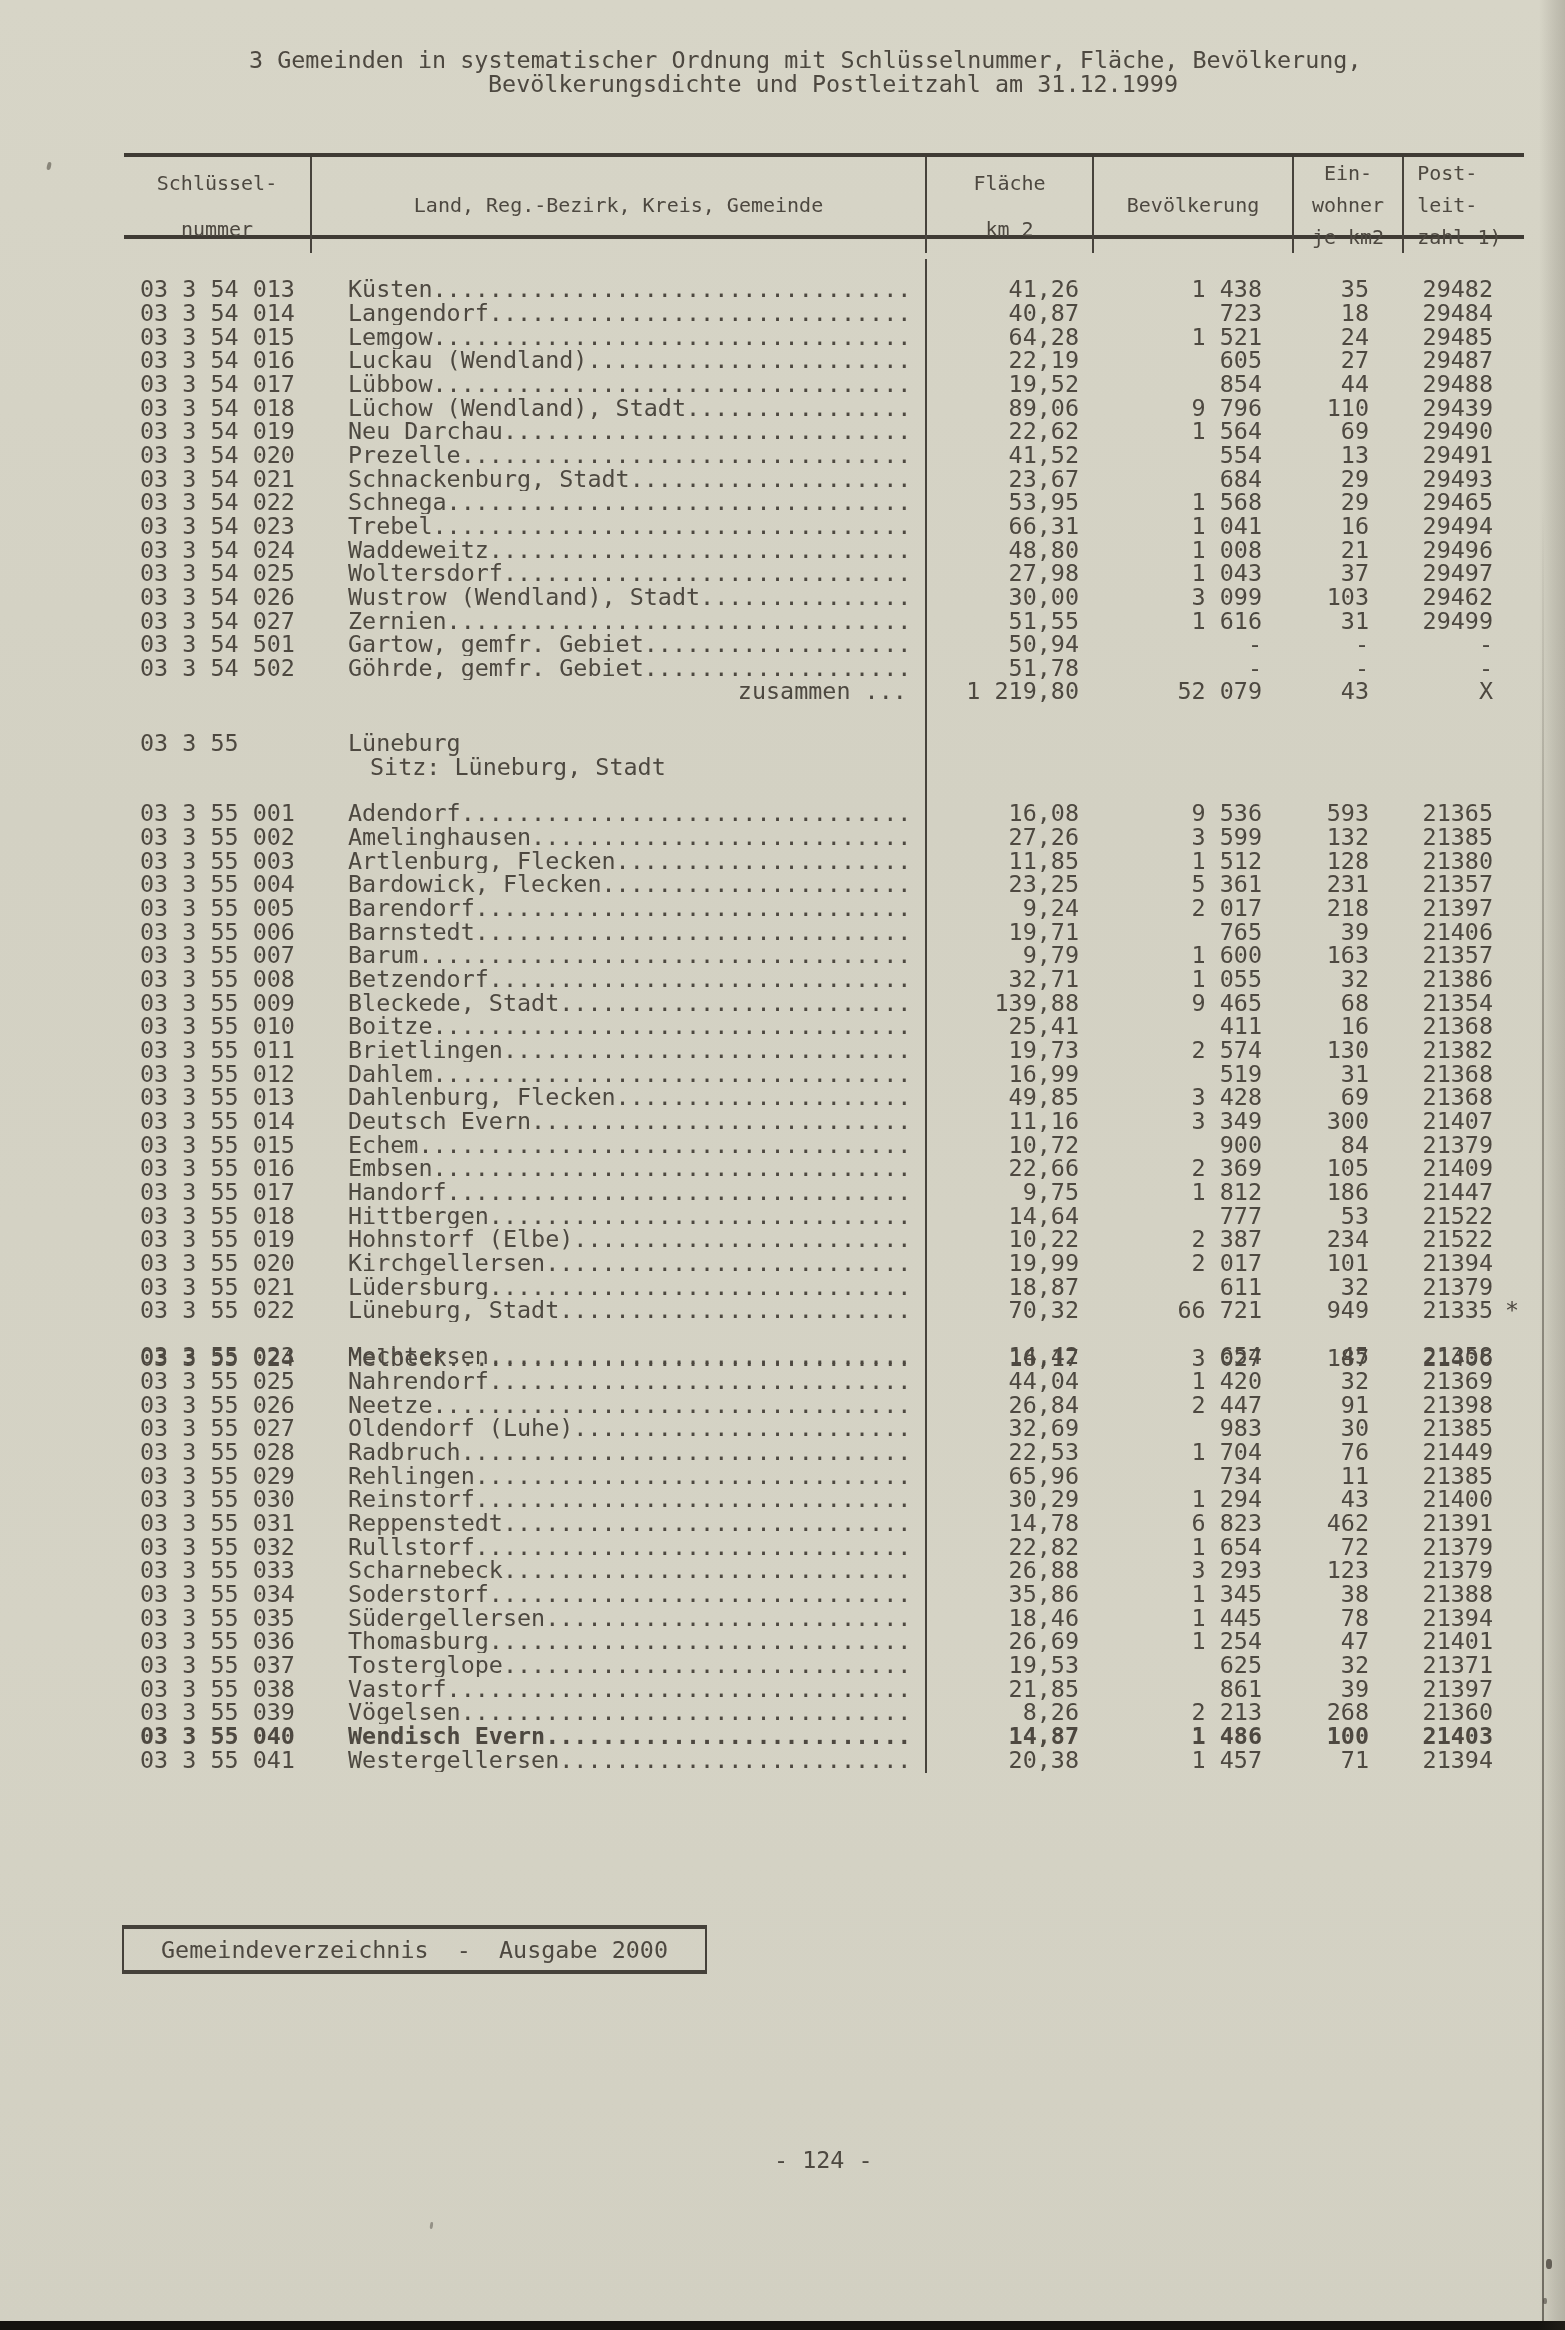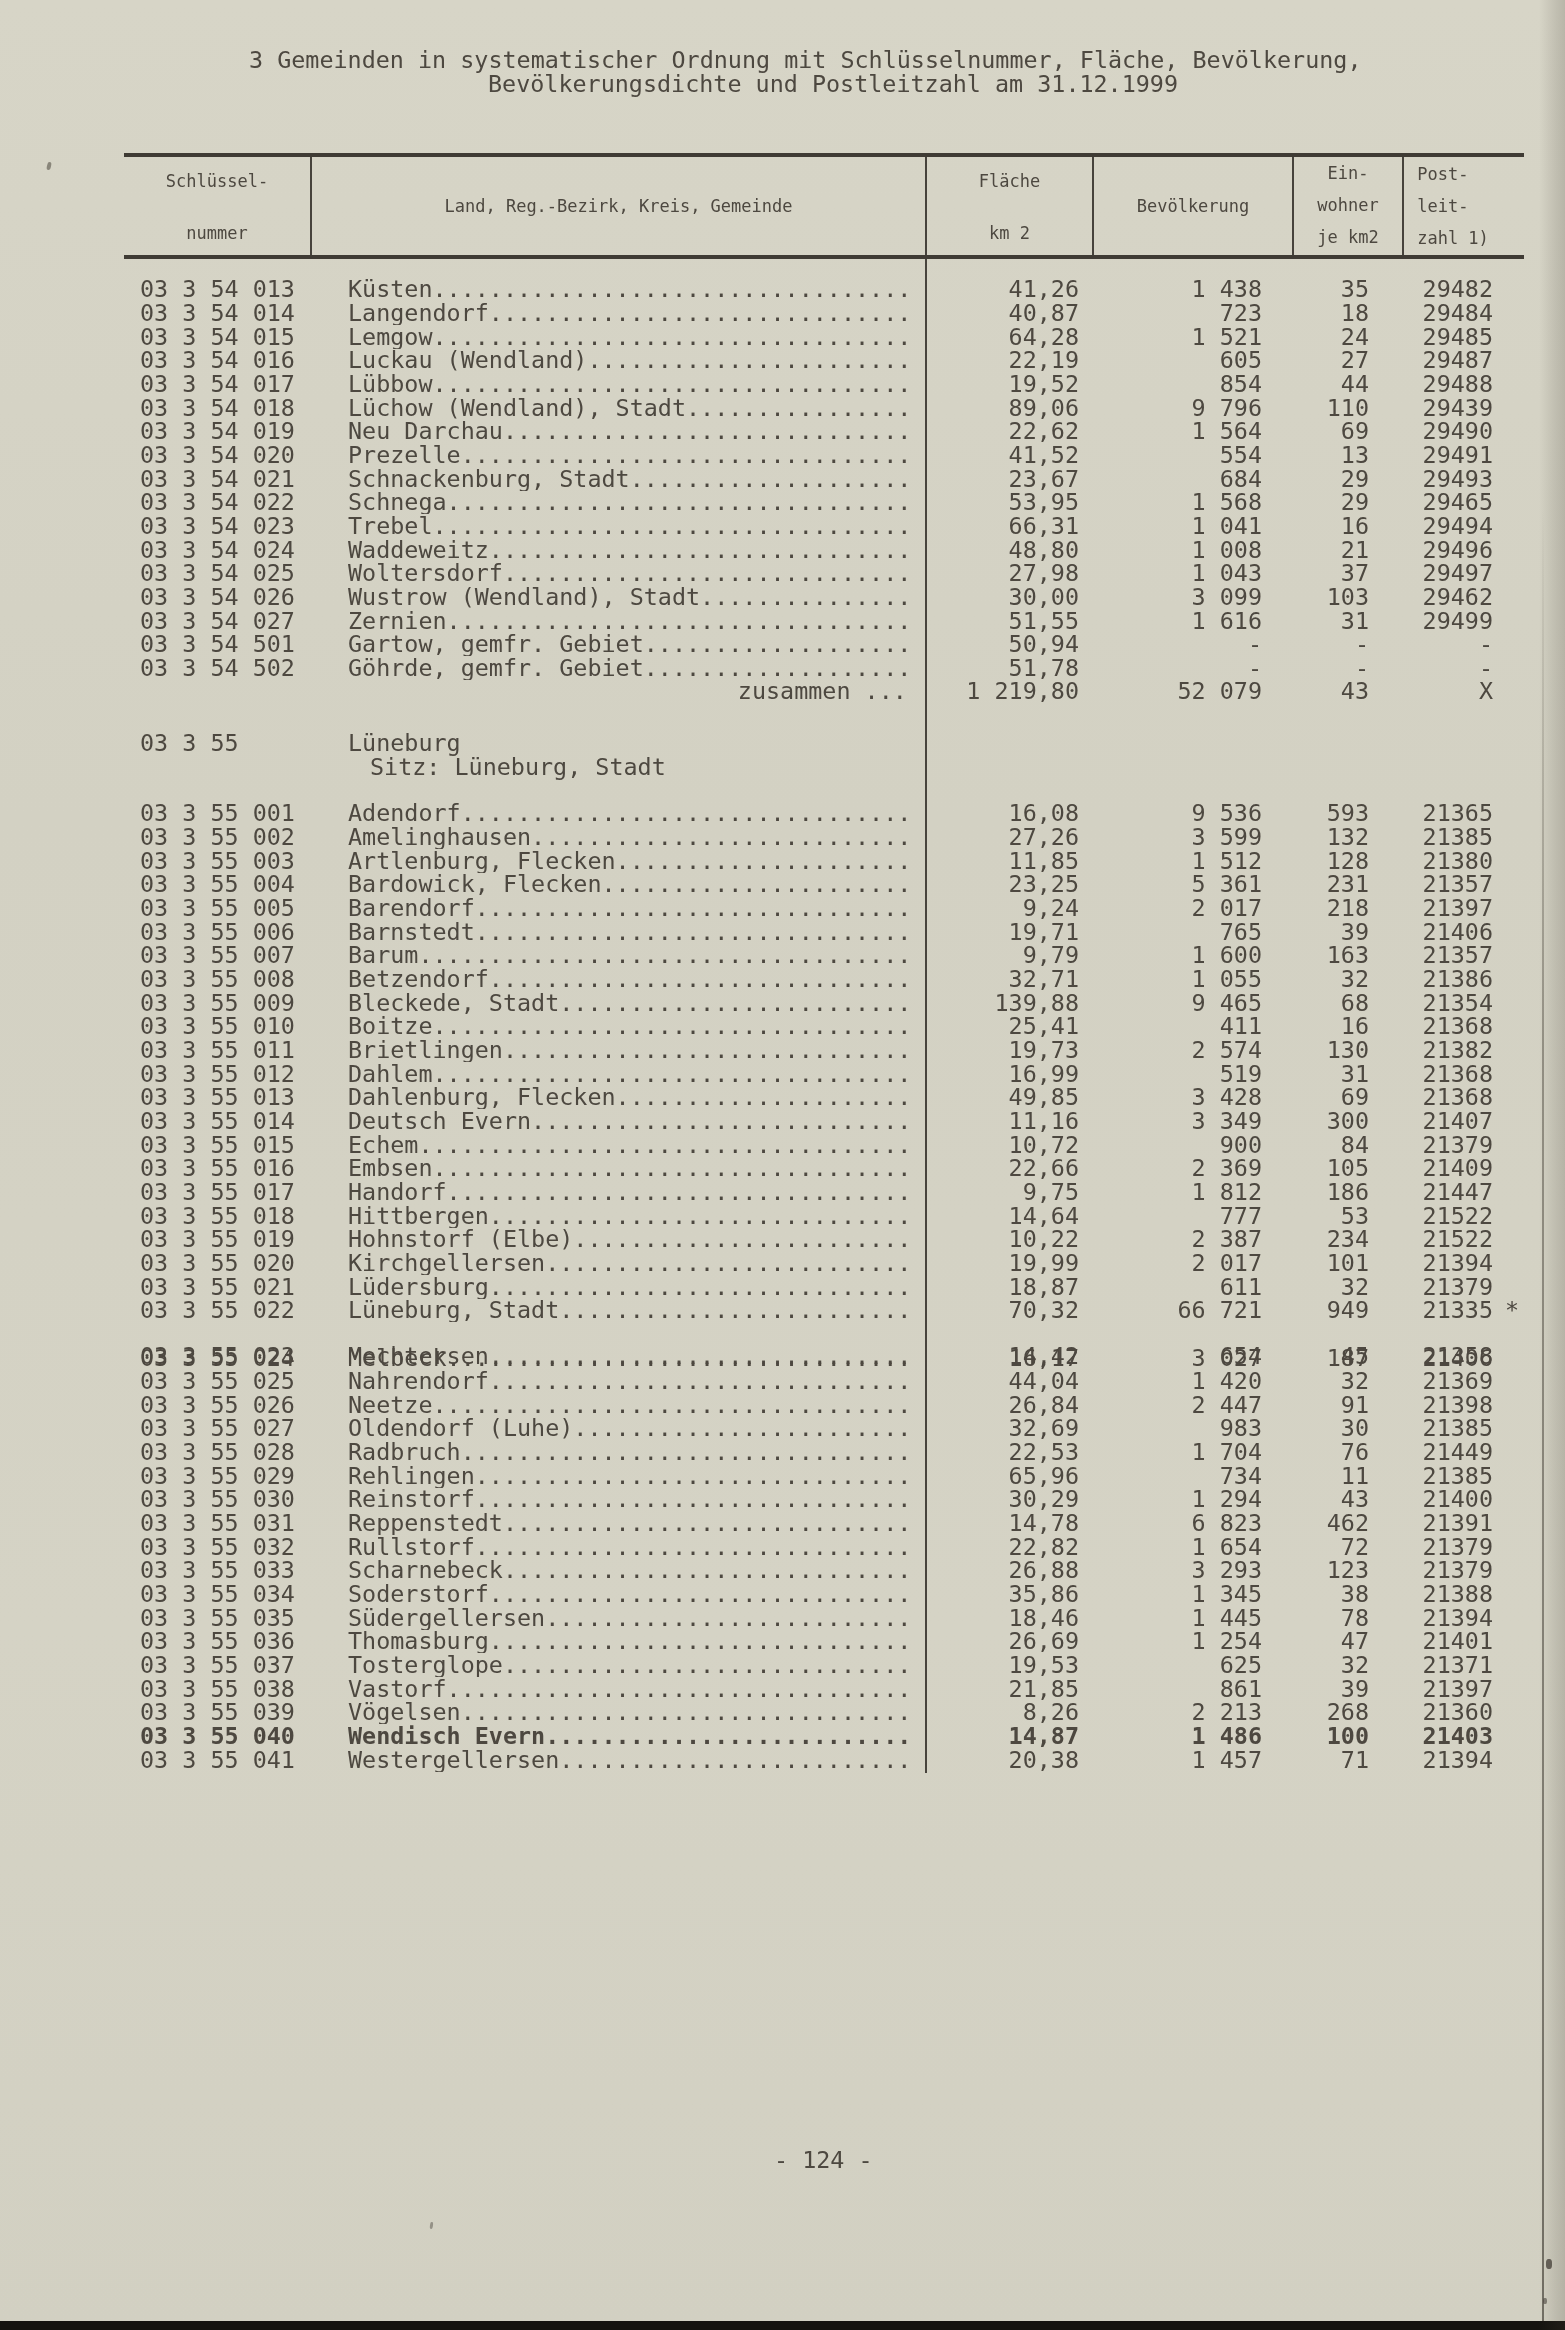--- a/index.html
+++ b/index.html
@@ -12,24 +12,24 @@
     color:#4d4840;
   }
   .txt{position:absolute;white-space:pre;font-size:23.4px;line-height:24px;color:#4d4840;}
 
   
   .title-l1{left:249px;top:48px;}
   .title-l2{left:488px;top:72px;}
 
   
   .thead{
-    position:absolute;left:124px;top:153px;width:1400px;height:106px;
+    position:absolute;left:124px;top:153px;width:1400px;height:86px;
     border-top:4.1px solid #3f3b34;border-bottom:4.1px solid #3f3b34;
     display:grid;grid-template-columns:188px 615px 167px 200px 110px 119px;
-    box-sizing:border-box;font-size:17px;
+    box-sizing:border-box;font-size:20px;
   }
   .hcell{border-right:2px solid #47433c;box-sizing:border-box;display:flex;flex-direction:column;}
   .hcell:last-child{border-right:none;}
   .hc-stack2{justify-content:space-between;align-items:center;padding:14.2px 0 12.2px 0;}
   .hc-center{justify-content:center;align-items:center;}
   .hc-stack3{justify-content:flex-start;align-items:center;line-height:32px;}
   .hc-stack3-left{justify-content:center;align-items:flex-start;padding-left:13.2px;line-height:32px;}
   .hcell span{white-space:pre;}
 
   
@@ -592,20 +592,23 @@
     </div>
 
   <div class="sec-line" style="top:731px;">
     <span class="key">03 3 55</span>
     <span class="nm">Lüneburg</span>
   </div>
   <div class="sec-line" style="top:755px;margin-left:16px;">
     <span class="seat">Sitz: Lüneburg, Stadt</span>
   </div>
 
+  <div class="footer-box">
+    <span>Gemeindeverzeichnis  -  Ausgabe 2000</span>
+  </div>
 
   <div class="txt pageno">- 124 -</div>
 
   <div class="scan-bottom"></div>
   <div class="right-shade"></div>
   <div class="crease"></div>
   <div class="speck speck1"></div>
   <div class="speck speck2"></div>
   <div class="speck speck3"></div>
   <div class="speck speck4"></div>

